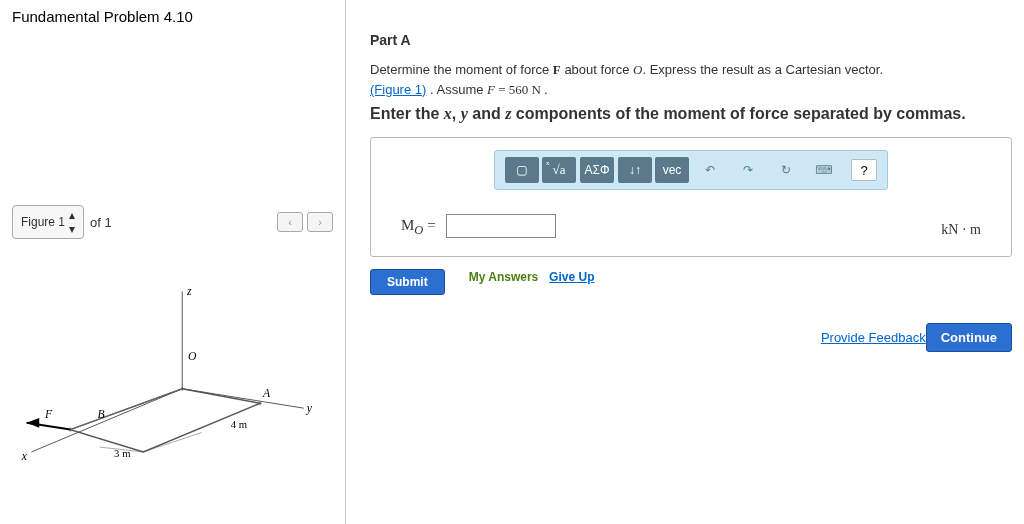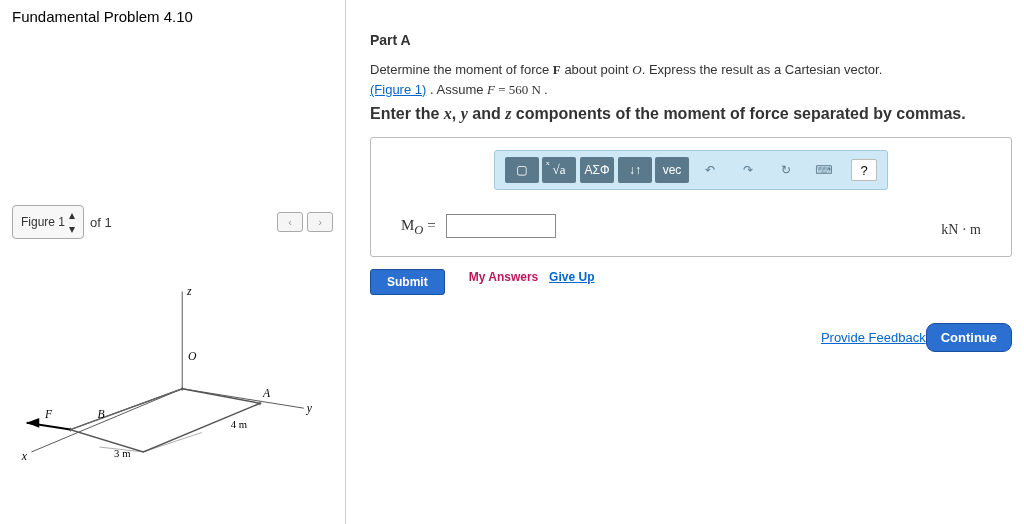--- a/index.html
+++ b/index.html
@@ -26,25 +26,25 @@
     .tool-btn { background: #5a7a8c; color: #fff; border: none; width: 34px; height: 26px; border-radius: 2px; cursor: pointer; font-size: 12px; display: flex; align-items: center; justify-content: center; }
     .tool-btn.light { background: transparent; color: #5a7a8c; }
     .tool-btn.xscript { font-family: serif; font-size: 13px; position:relative;}
     .answer-row { display: flex; align-items: flex-end; gap: 10px; padding: 6px 18px; }
     .answer-label { font-family: 'Times New Roman', serif; font-size: 15px; }
     .answer-label sub { font-style: italic; }
     .answer-input { border: 1px solid #888; height: 24px; width: 110px; padding: 2px 4px; }
     .answer-unit { margin-left: auto; font-family: 'Times New Roman', serif; font-size: 14px; }
     .button-row { display: flex; align-items: flex-start; gap: 24px; margin-top: 4px; }
     .submit-btn { background: #2b6fd1; color: #fff; border: 1px solid #1a4f9e; padding: 5px 16px; border-radius: 3px; font-weight: bold; font-size: 12px; cursor: pointer; }
-    .my-answers { font-weight: bold; font-size: 12px; color: #be185d; }
+    .my-answers { font-weight: bold; font-size: 12px; color: #4d7c0f; }
     .give-up { color: #0066cc; text-decoration: underline; font-size: 12px; font-weight: bold; }
     .footer-row { display: flex; justify-content: flex-end; align-items: center; margin-top: 28px; }
     .feedback-link { color: #0066cc; text-decoration: underline; font-size: 13px; }
-    .continue-btn { background: #2b6fd1; color: #fff; border: 1px solid #1a4f9e; padding: 6px 14px; border-radius: 9px; font-weight: bold; font-size: 13px; cursor: pointer; }
+    .continue-btn { background: #2b6fd1; color: #fff; border: 1px solid #1a4f9e; padding: 6px 14px; border-radius: 3px; font-weight: bold; font-size: 13px; cursor: pointer; }
     .help-btn { background: #fff; border: 1px solid #bbb; width: 26px; height: 22px; border-radius: 2px; font-size: 13px; cursor: pointer; margin-left: 6px;}
     .serif { font-family: 'Times New Roman', serif; }
     .bold-f { font-weight: bold; font-family: 'Times New Roman', serif;}
   </style>
 </head>
 <body>
 
 <div class="container">
   <div class="left-panel">
     <div class="problem-title">Fundamental Problem 4.10</div>
@@ -86,21 +86,21 @@
         <path d="M 135 175 L 195 155" stroke="#555" stroke-width="0.5" stroke-dasharray="none"></path>
         <path d="M 135 175 L 90 170" stroke="#555" stroke-width="0.5"></path>
       </svg>
     </div>
   </div>
 
   <div class="right-panel">
     <div class="part-title">Part A</div>
 
     <div class="instruction">
-      <span>Determine the moment of force </span><span class="bold-f">F</span><span> about point </span><span class="italic-var">O</span><span>. Express the result as a Cartesian vector. </span><br>
+      <span>Determine the moment of force </span><span class="bold-f">F</span><span> about force </span><span class="italic-var">O</span><span>. Express the result as a Cartesian vector. </span><br>
       <a href="#">(Figure 1)</a><span> . Assume </span><span class="italic-var">F</span><span class="serif"> = 560 N .</span>
     </div>
 
     <div class="instruction-bold">
       <span>Enter the </span><span class="italic-var">x</span><span>, </span><span class="italic-var">y</span><span> and </span><span class="italic-var">z</span><span> components of the moment of force separated by commas.</span>
     </div>
 
     <div class="answer-box">
       <div class="toolbar">
         <div class="tool-group">

